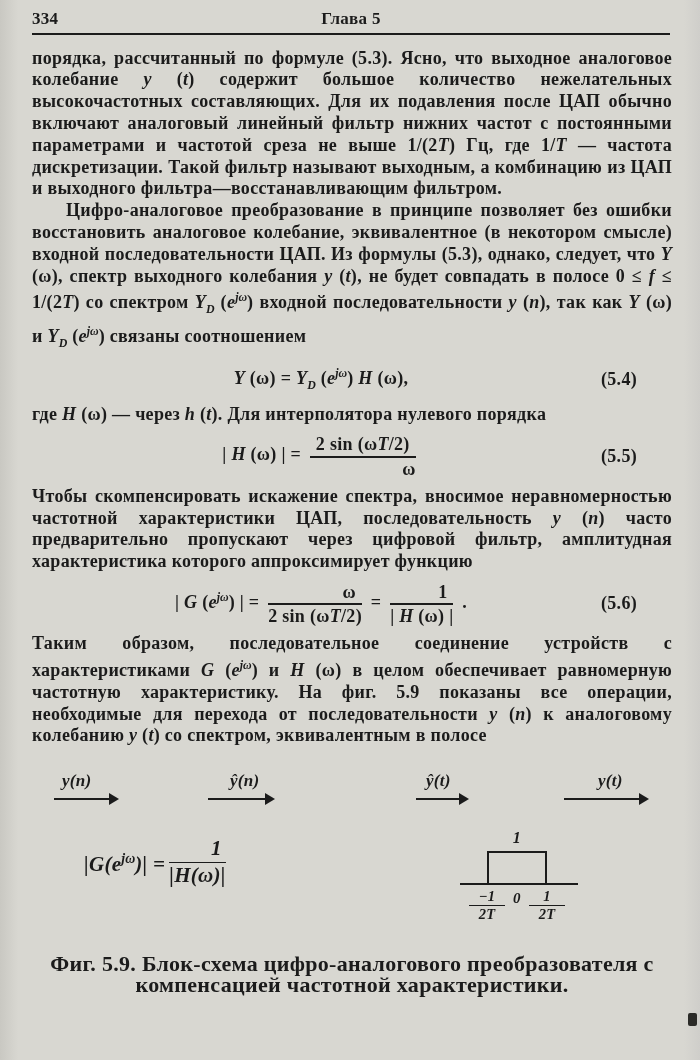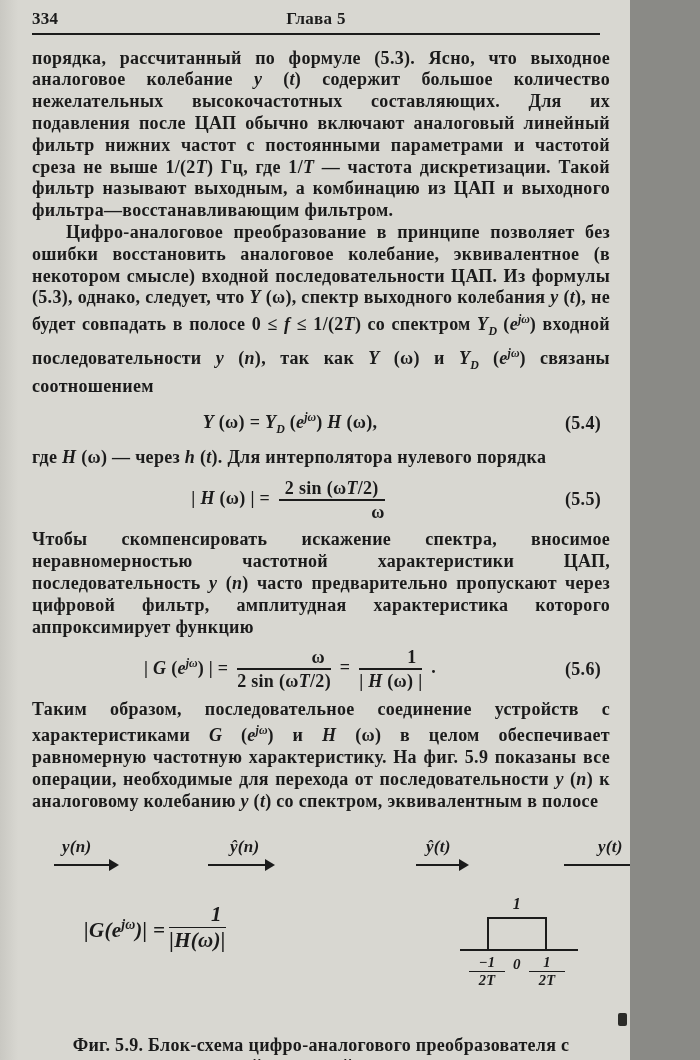--- a/index.html
+++ b/index.html
@@ -1,38 +1,38 @@
 <!DOCTYPE html>
 <html lang="ru"><head>
 <meta charset="utf-8">
 <style>
   * { box-sizing: border-box; }
   html, body { margin: 0; padding: 0; background: #8a8a86; }
   .page {
-    width: 630px; height: 1060px; position: relative; overflow: hidden;
+    width: 700px; height: 1060px; position: relative; overflow: hidden;
     background: linear-gradient(90deg, #c9c8c2 0, #d8d7d1 18px, #d8d7d1 684px, #cfceca 700px);
     font-family: "Liberation Serif", "DejaVu Serif", serif;
     font-weight: 700; color: #1b1b1b;
     letter-spacing: 0.3px;
   }
   .header { display: flex; align-items: baseline; padding: 9px 30px 0 32px; font-size: 17px; }
   .header .pagenum { width: 90px; }
   .header .chapter { flex: 1; text-align: center; }
   .header .spacer { width: 90px; }
   .rule { height: 1.7px; background: #1b1b1b; margin: 4px 30px 0 32px; }
 
-  .content { padding: 13px 20px 0 32px; font-size: 18px; line-height: 21.8px; text-align: justify; }
+  .content { padding: 13px 28px 0 32px; font-size: 18px; line-height: 21.8px; text-align: justify; }
   .para { margin: 0; }
   .indent { text-indent: 34px; }
   .it { font-style: italic; }
   sup, sub { font-style: italic; font-size: 0.66em; letter-spacing: 0; }
 
   .equation { display: flex; align-items: center; margin: 9px 9px 7px; }
   .eq-body { flex: 1; text-align: center; }
-  .eq-num { width: 62px; text-align: right; }
+  .eq-num { width: 62px; text-align: left; }
   .frac { display: inline-block; vertical-align: middle; text-align: right; line-height: 1.12; margin: 0 4px; }
   .fnum { display: block; border-bottom: 2px solid #1b1b1b; padding: 0 6px 1px; }
   .fden { display: block; padding-top: 1px; }
 
   .diagram { position: relative; height: 176px; margin-top: 14px; font-size: 17px; text-align: left; }
   .dlabel { position: absolute; top: 9px; font-style: italic; }
   .harrow { position: absolute; height: 2px; background: #1b1b1b; }
   .harrow::after {
     content: ""; position: absolute; right: -9px; top: -5px;
     border-left: 10px solid #1b1b1b; border-top: 6px solid transparent; border-bottom: 6px solid transparent;
@@ -46,21 +46,21 @@
   .gain .fnum { border-bottom-width: 1.8px; padding: 0 4px 1px; }
   .plot-rect { position: absolute; left: 455px; top: 90px; width: 60px; height: 33px;
     border-left: 2.2px solid #1b1b1b; border-right: 2.2px solid #1b1b1b; border-top: 2.2px solid #1b1b1b; }
   .plot-axis { position: absolute; left: 428px; top: 122px; width: 118px; height: 2px; background: #1b1b1b; }
   .plot-one { position: absolute; left: 470px; top: 66px; width: 30px; text-align: center; font-style: italic; font-size: 16px; }
   .plot-zero { position: absolute; left: 477px; top: 127px; width: 16px; text-align: center; font-style: italic; font-size: 15px; }
   .tfrac { position: absolute; top: 128px; width: 36px; text-align: center; font-style: italic; font-size: 14.5px; line-height: 15px; }
   .tnum { display: block; border-bottom: 1.8px solid #1b1b1b; padding-bottom: 1px; }
   .tden { display: block; padding-top: 1px; }
 
-  .caption { margin-top: 32px; padding: 0 12px; text-align: center; font-size: 18px; line-height: 21px; }
+  .caption { margin-top: 16px; padding: 0 12px; text-align: center; font-size: 22px; line-height: 21px; }
   .speck { position: absolute; right: 3px; bottom: 34px; width: 9px; height: 13px; background: #2b2b28; border-radius: 2px; }
 </style>
 </head>
 <body>
 
 <div class="page">
 
   <div class="header">
     <div class="pagenum">334</div>
     <div class="chapter">Глава 5</div>

